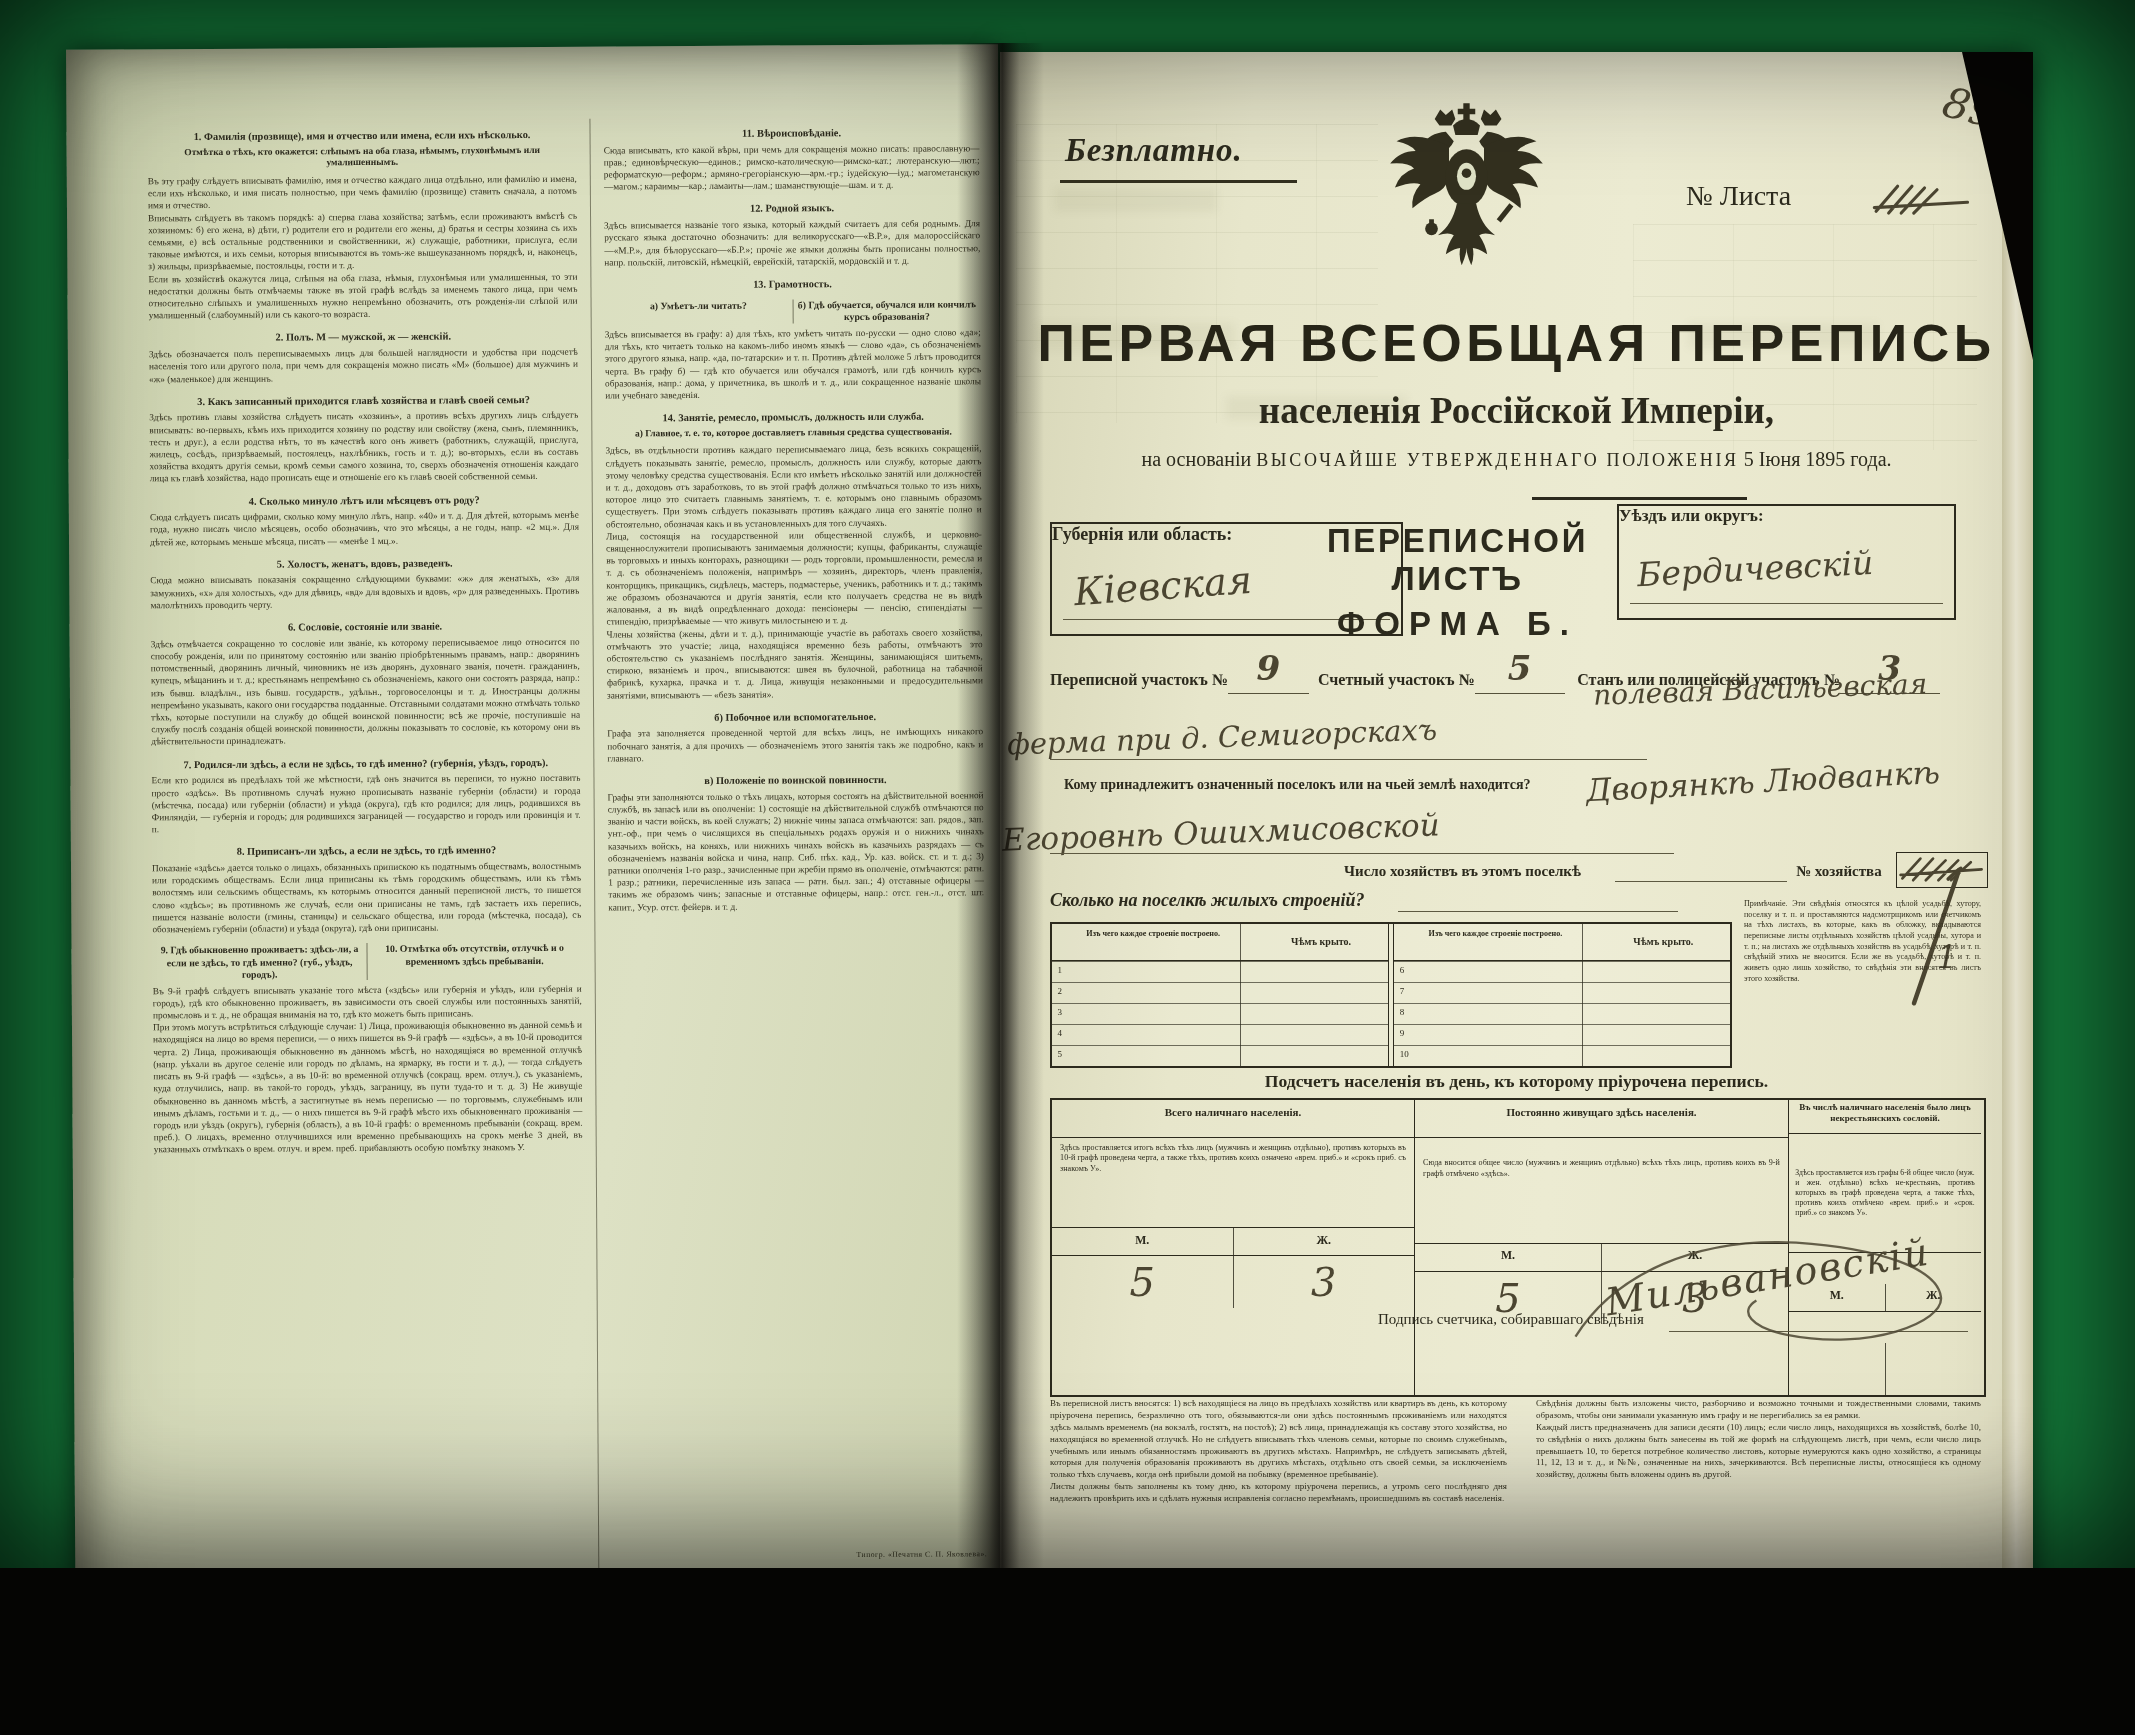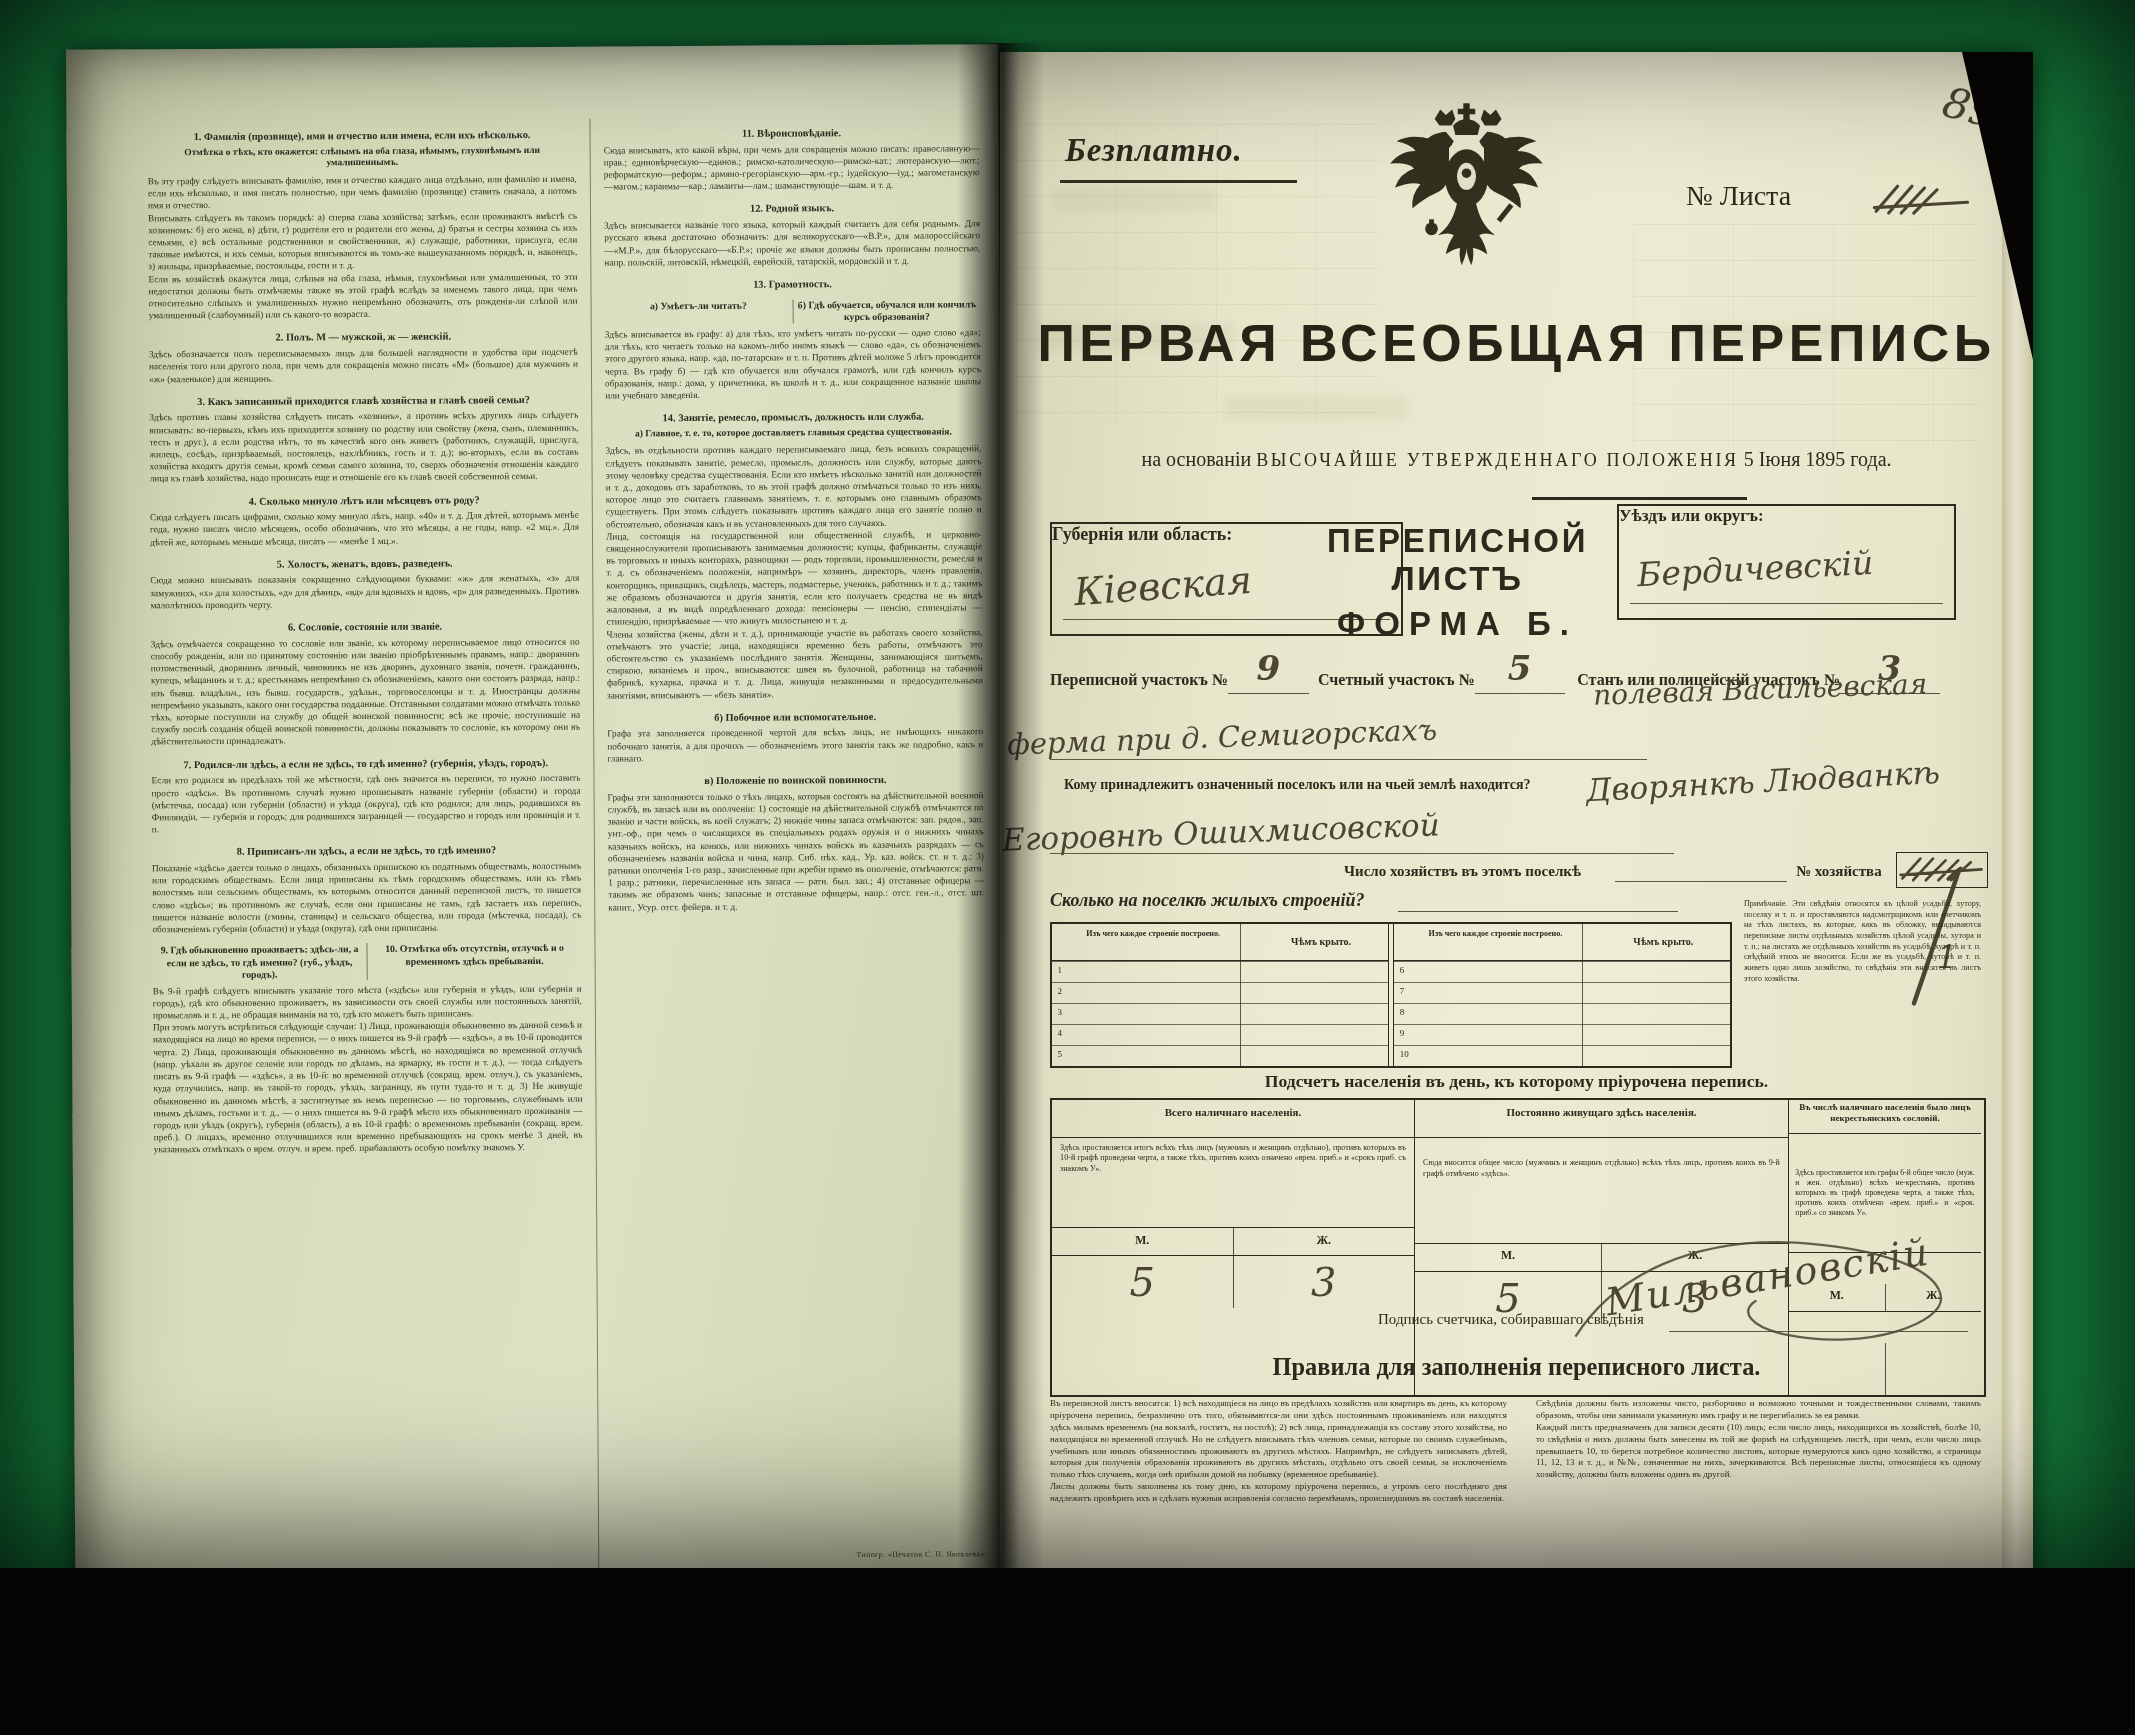--- a/index.html
+++ b/index.html
@@ -193,20 +193,21 @@
       </g>
     </svg>
 
     <div class="abs nolista" style="left:686px;top:128px;">№ Листа</div>
     <svg class="mark" style="left:870px;top:127px;" width="109" height="43" viewBox="0 0 120 48">
       <path d="M6 36 L30 8 M20 38 L46 8 M34 38 L60 10 M48 38 L74 12 M4 32 L108 26" stroke="#4b4531" stroke-width="3.5" fill="none" stroke-linecap="round"></path>
     </svg>
     <div class="abs hw" style="left:943px;top:31px;font-size:42px;transform:rotate(14deg);">89</div>
 
     <div class="abs t1" style="top:261px;">ПЕРВАЯ ВСЕОБЩАЯ ПЕРЕПИСЬ</div>
+    <div class="abs t2" style="top:337px;">населенія Россійской Имперіи,</div>
     <div class="abs t3" style="top:396px;">
       <span>на основаніи</span>
       <span class="caps">ВЫСОЧАЙШЕ УТВЕРЖДЕННАГО ПОЛОЖЕНІЯ</span>
       <span>5 Іюня 1895 года.</span>
     </div>
     <div class="shortrule" style="left:532px;top:445px;width:215px;"></div>
 
     <div class="fbox" style="left:50px;top:470px;width:349px;height:110px;">
       <div class="blab">Губернія или область:</div>
       <div class="hw" style="position:absolute;left:22px;top:40px;font-size:38px;transform:rotate(-4deg);">Кіевская</div>
@@ -348,21 +349,20 @@
       </div>
     </div>
 
     <div class="abs signlab" style="left:378px;top:1259px;">Подпись счетчика, собиравшаго свѣдѣнія</div>
     <div class="fline" style="left:669px;top:1279px;width:299px;"></div>
     <svg class="mark" style="left:561px;top:1158px;" width="398" height="163" viewBox="0 0 440 180">
       <path d="M16 140 C60 70 150 30 260 36 C350 42 416 64 420 96 C424 124 340 156 250 138 C210 130 196 112 216 100" stroke="#4b4531" stroke-width="2.6" fill="none" opacity=".85"></path>
     </svg>
     <div class="abs hw" style="left:604px;top:1203px;font-size:38px;transform:rotate(-9deg);letter-spacing:1.8px;">Мильвановскій</div>
 
-    <div class="abs rulest" style="top:1301px;">Правила для заполненія переписного листа.</div>
     <div class="rcol" style="left:50px;top:1346px;width:457px;">Въ переписной листъ вносятся: 1) всѣ находящіеся на лицо въ предѣлахъ хозяйствъ или квартиръ въ день, къ которому пріурочена перепись, безразлично отъ того, обязываются-ли они здѣсь постояннымъ проживаніемъ или находятся здѣсь малымъ временемъ (на вокзалѣ, гостятъ, на постоѣ); 2) всѣ лица, принадлежащія къ составу этого хозяйства, но находящіяся во временной отлучкѣ. Но не слѣдуетъ вписывать тѣхъ членовъ семьи, которые по своимъ служебнымъ, учебнымъ или инымъ обязанностямъ проживаютъ въ другихъ мѣстахъ. Напримѣръ, не слѣдуетъ записывать дѣтей, которыя для полученія образованія проживаютъ въ другихъ мѣстахъ, отдѣльно отъ своей семьи, за исключеніемъ только тѣхъ случаевъ, когда онѣ прибыли домой на побывку (временное пребываніе).
 Листы должны быть заполнены къ тому дню, къ которому пріурочена перепись, а утромъ сего послѣдняго дня надлежитъ провѣрить ихъ и сдѣлать нужныя исправленія согласно перемѣнамъ, происшедшимъ въ составѣ населенія.</div>
     <div class="rcol" style="left:536px;top:1346px;width:445px;">Свѣдѣнія должны быть изложены чисто, разборчиво и возможно точными и тождественными словами, такимъ образомъ, чтобы они занимали указанную имъ графу и не перегибались за ея рамки.
 Каждый листъ предназначенъ для записи десяти (10) лицъ; если число лицъ, находящихся въ хозяйствѣ, болѣе 10, то свѣдѣнія о нихъ должны быть занесены въ той же формѣ на слѣдующемъ листѣ, при чемъ, если число лицъ превышаетъ 10, то берется потребное количество листовъ, которые нумеруются какъ одно хозяйство, а страницы 11, 12, 13 и т. д., и №№, означенные на нихъ, зачеркиваются. Всѣ переписные листы, относящіеся къ одному хозяйству, должны быть вложены одинъ въ другой.</div>
     <div class="rmore" style="left:536px;top:1576px;width:445px;">(Продолженіе слѣдуетъ на оборотѣ).</div>
 
     <div class="edge"></div>
     <div class="wedge"></div>
   </div>
 

